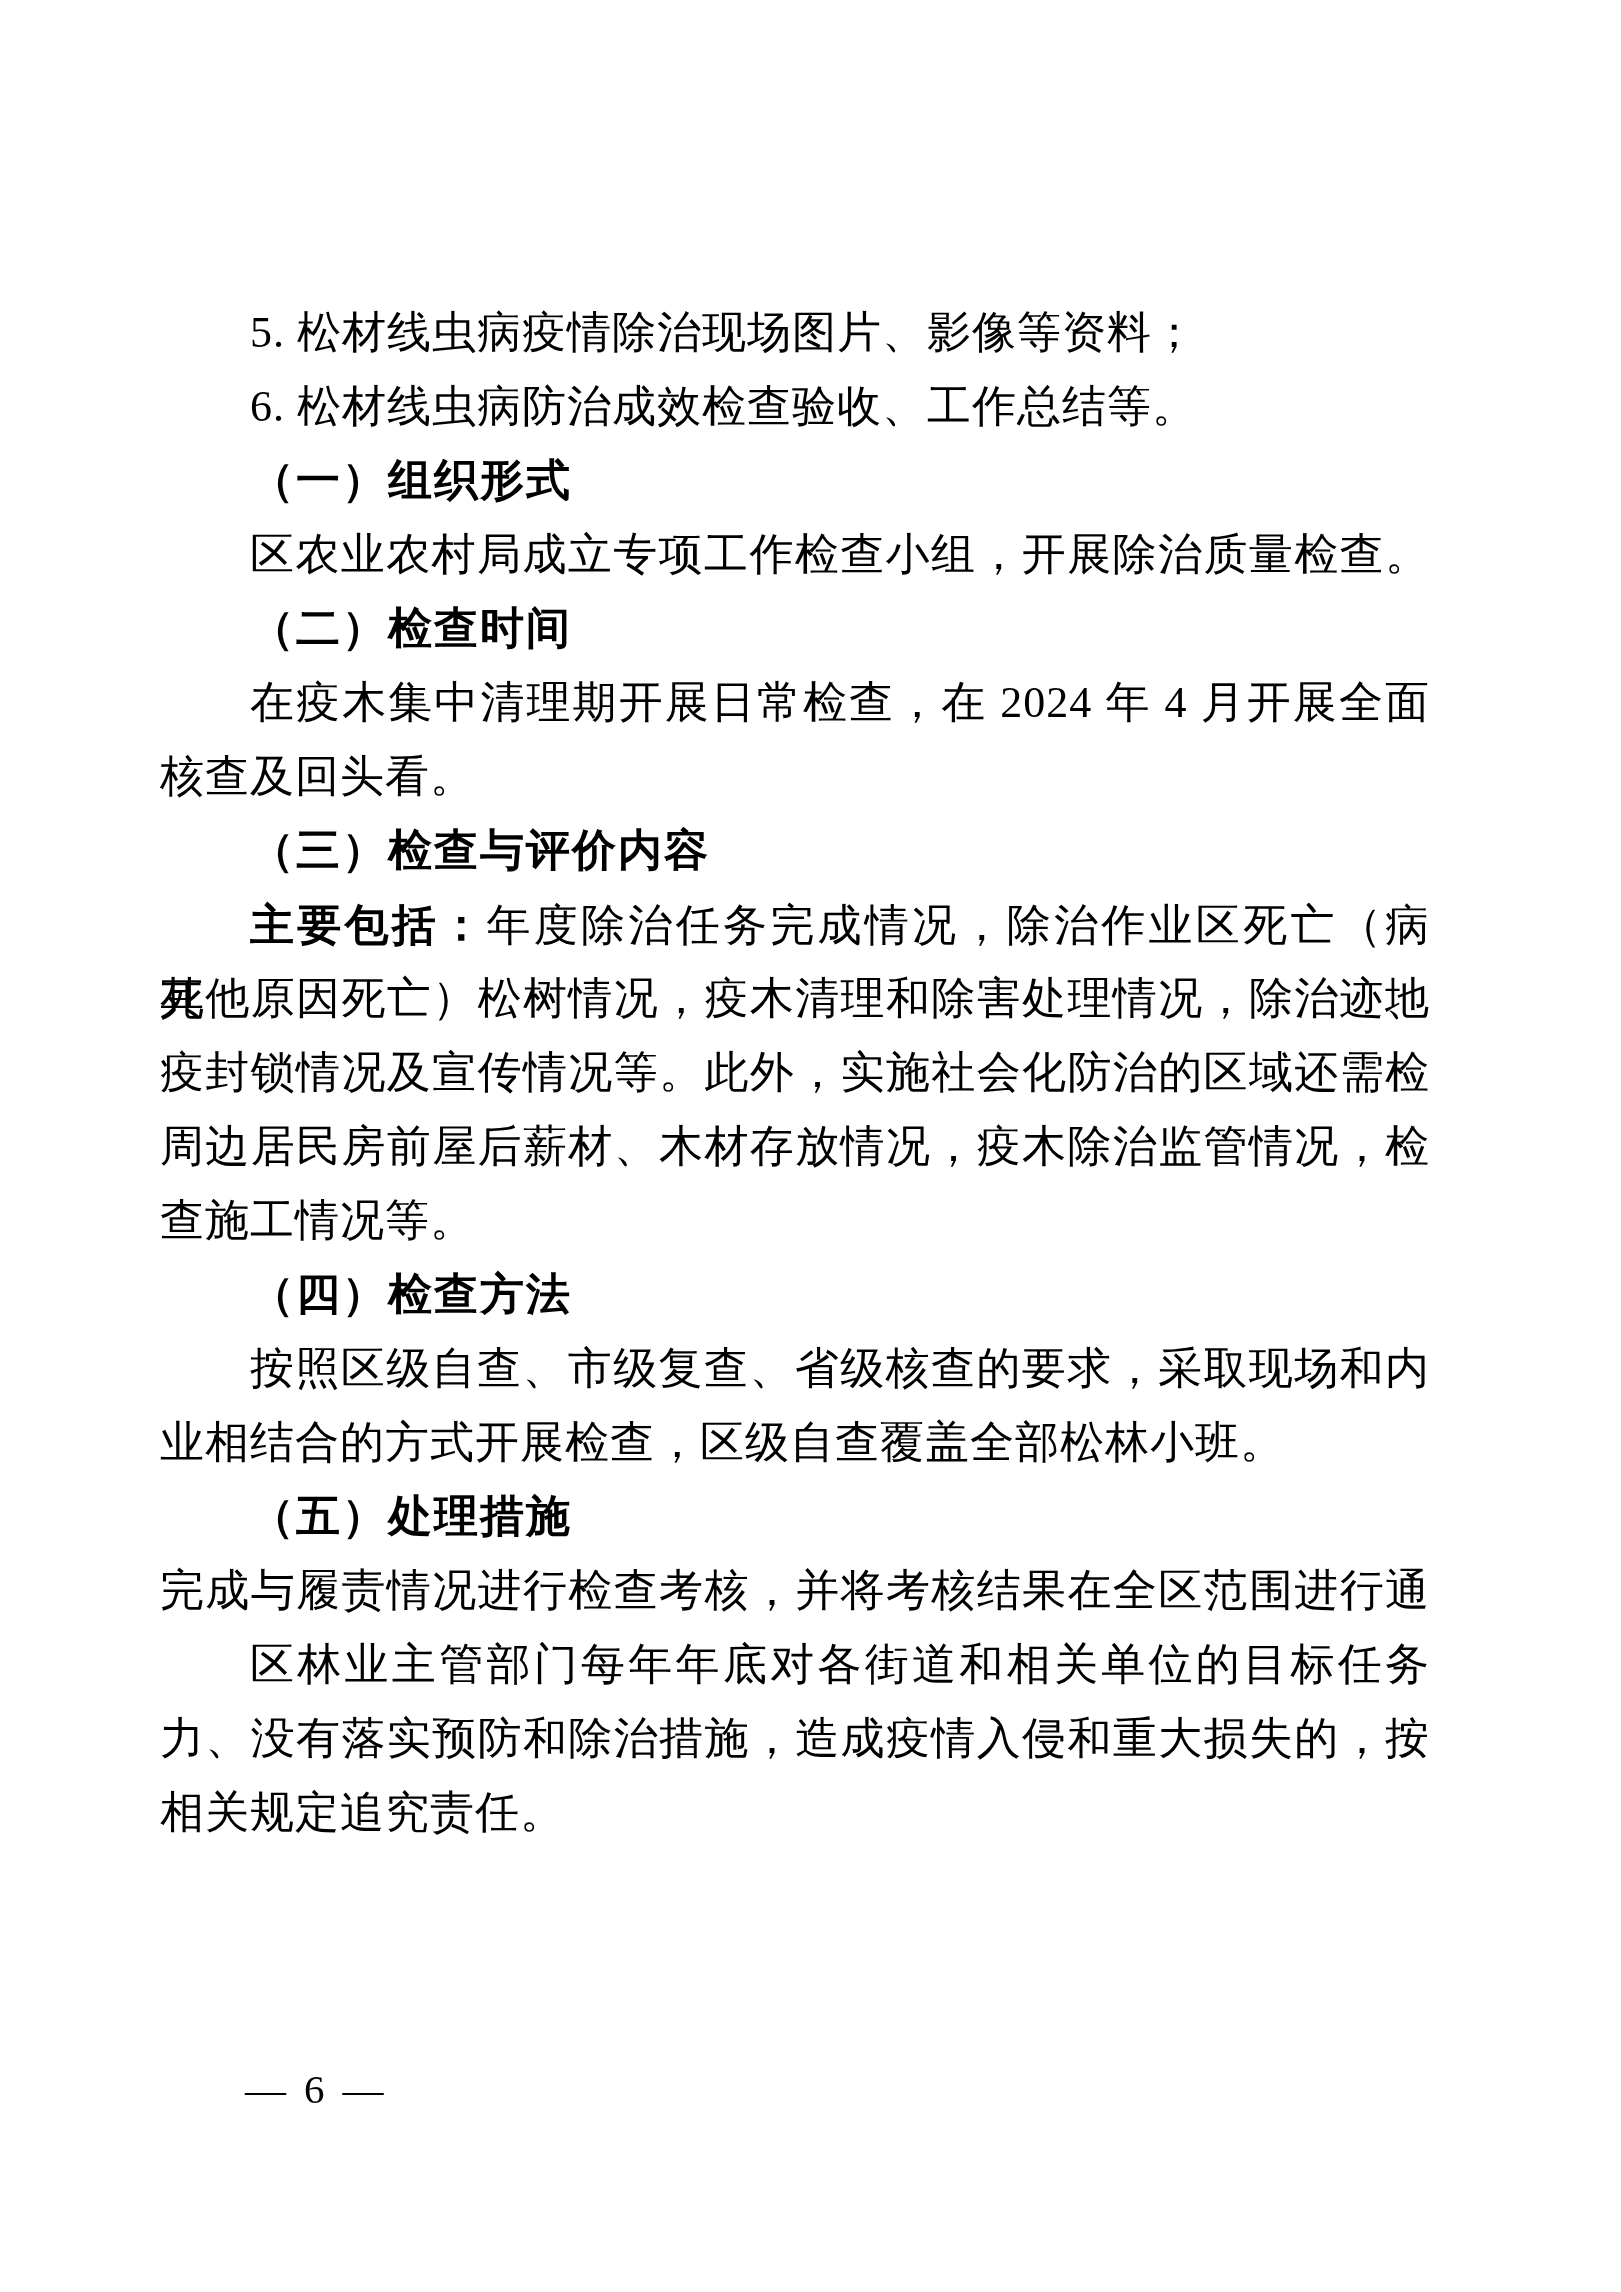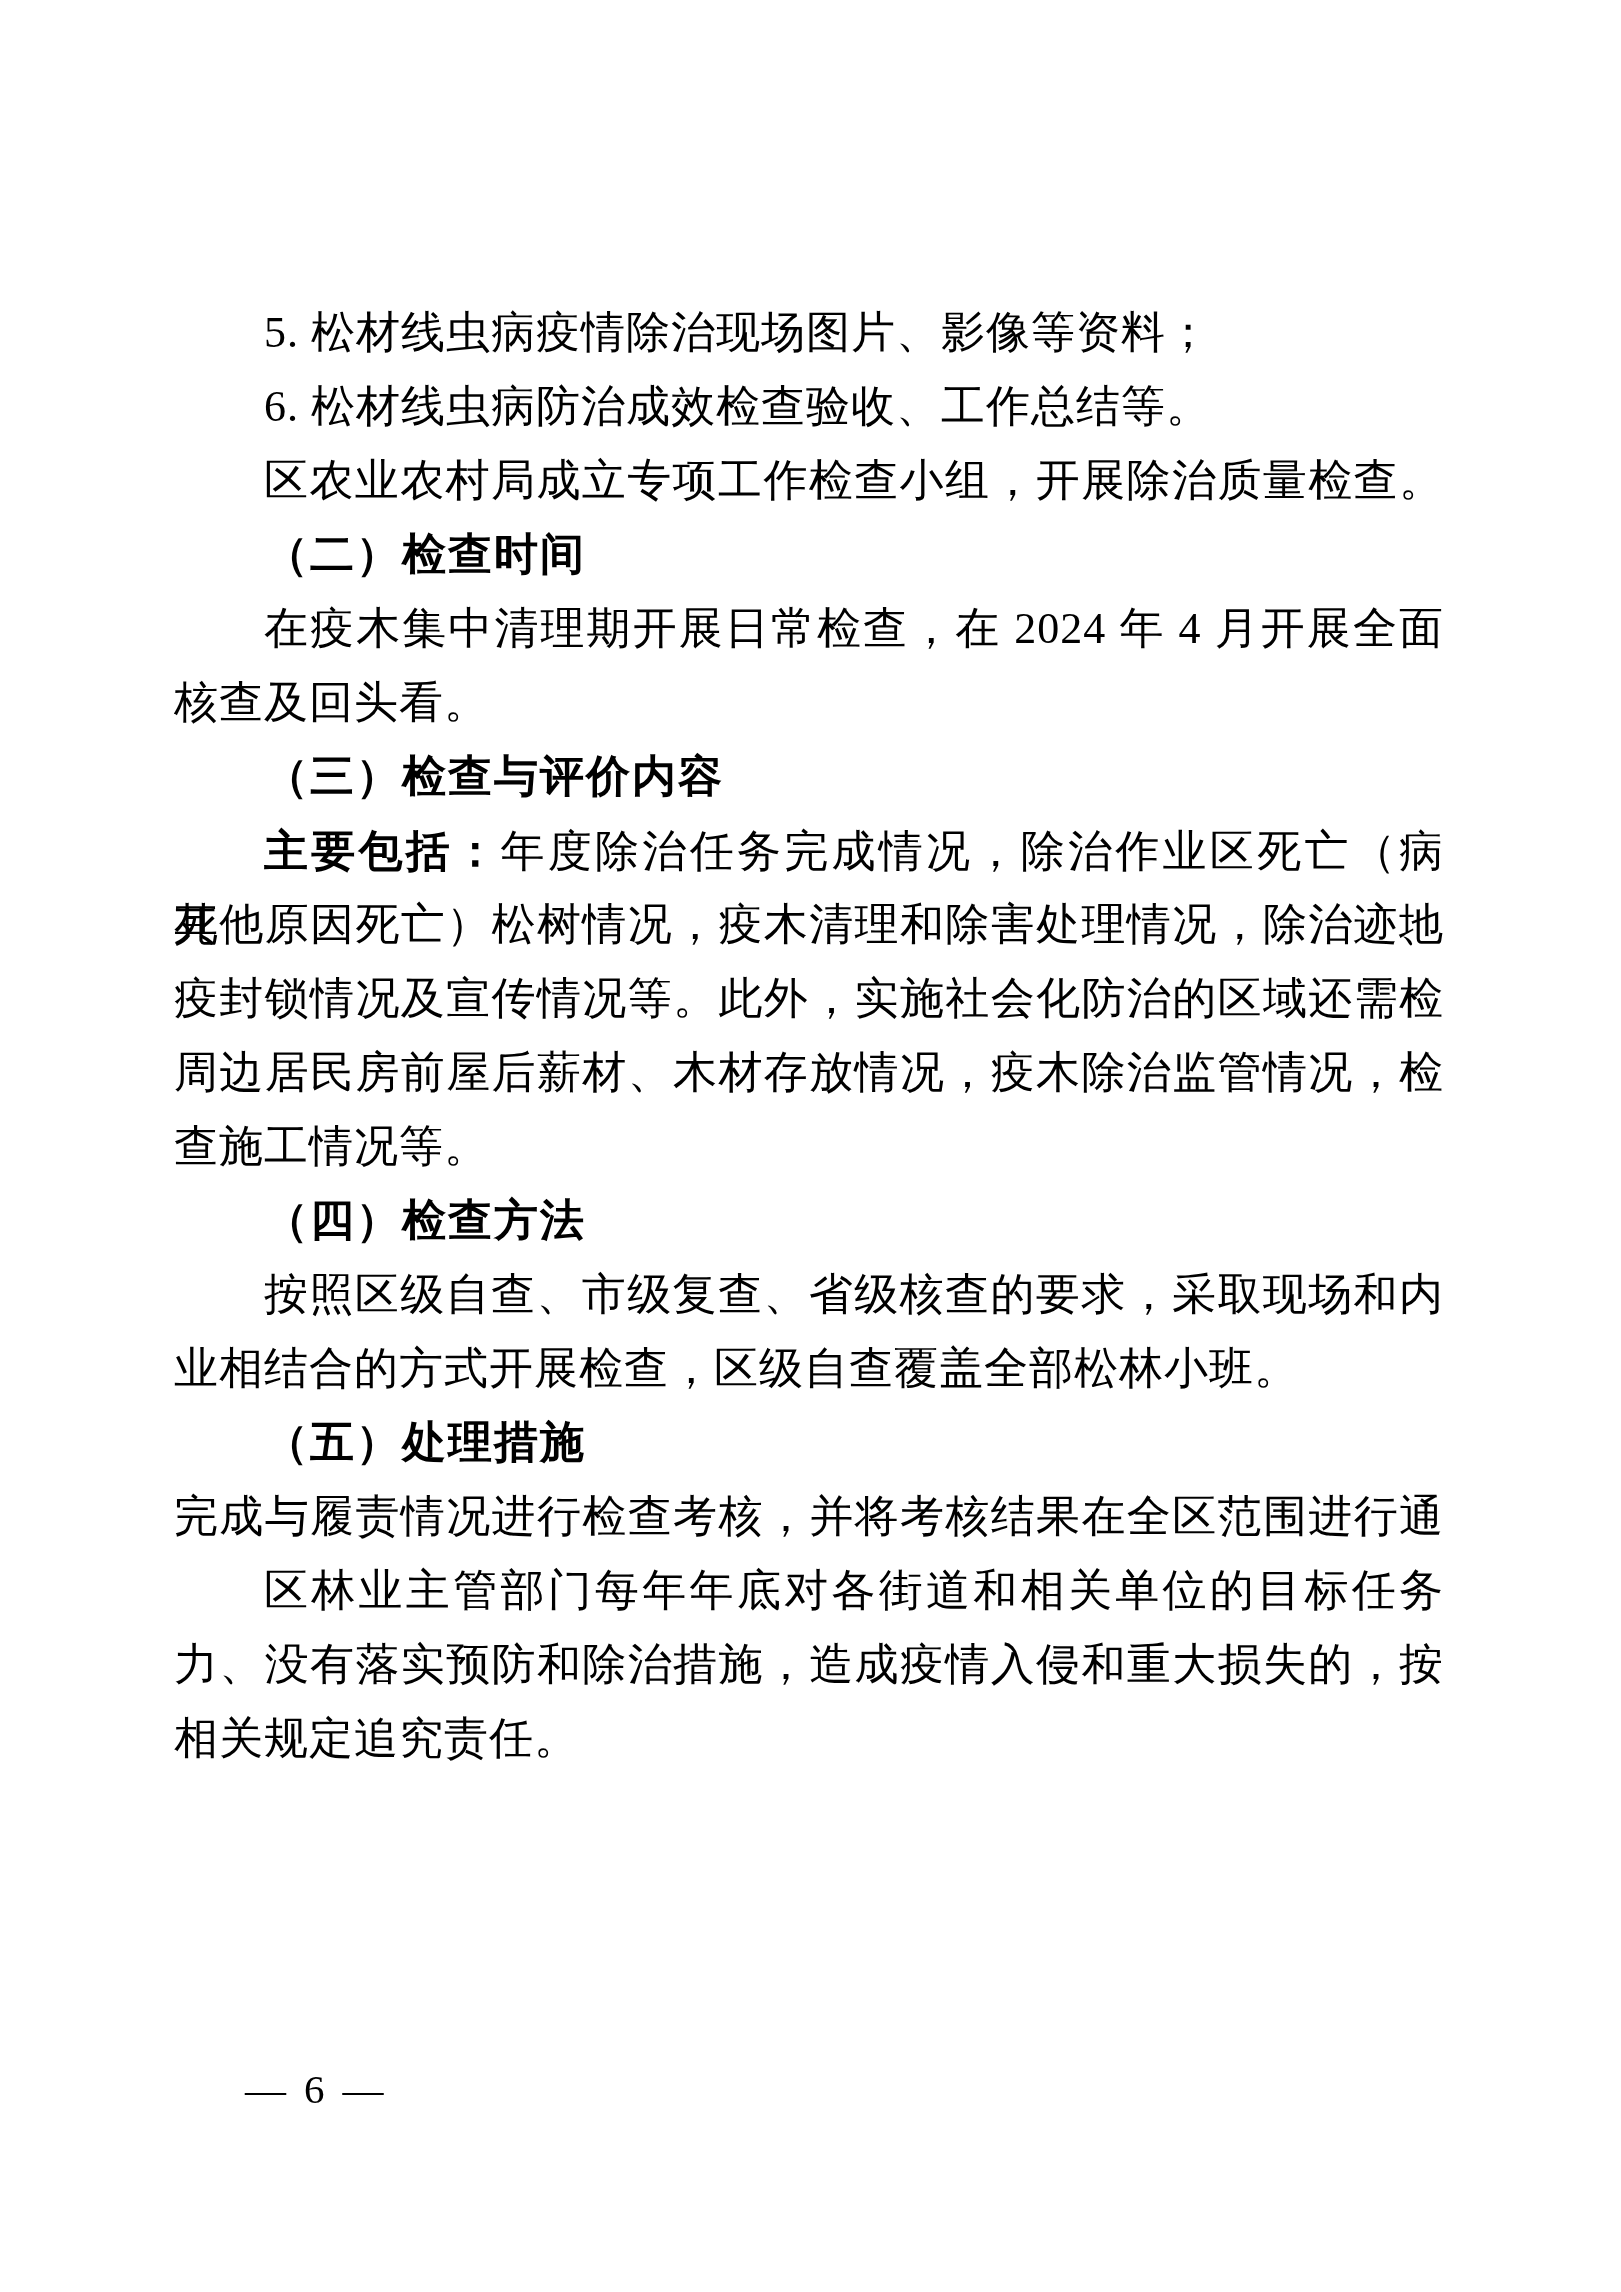--- a/index.html
+++ b/index.html
@@ -9,21 +9,21 @@
     width: 1621px;
     height: 2293px;
     margin: 0 auto;
     background: #ffffff;
     color: #000000;
     overflow: hidden;
     font-family: "Liberation Serif", "DejaVu Serif", serif;
   }
   .content {
     position: absolute;
-    left: 174px;
+    left: 160px;
     top: 296px;
     width: 1270px;
   }
   .line {
     font-size: 44px;
     line-height: 74px;
     height: 74px;
     white-space: nowrap;
     letter-spacing: 1px;
   }
@@ -58,20 +58,21 @@
 </head>
 <body>
 
 <div class="page">
   <div class="content">
 
     <div class="line indent">5. 松材线虫病疫情除治现场图片、影像等资料；</div>
     <div class="line indent">6. 松材线虫病防治成效检查验收、工作总结等。</div>
 
 
+    <div class="line indent h2">（一）组织形式</div>
     <div class="line indent fill">区农业农村局成立专项工作检查小组，开展除治质量检查。</div>
 
     <div class="line indent h2">（二）检查时间</div>
     <div class="line indent fill">在疫木集中清理期开展日常检查，在 2024 年 4 月开展全面</div>
     <div class="line">核查及回头看。</div>
 
     <div class="line indent h2">（三）检查与评价内容</div>
     <div class="line indent fill"><span class="lead-bold">主要包括：</span><span>年度除治任务完成情况，除治作业区死亡（病死、</span></div>
     <div class="line fill">其他原因死亡）松树情况，疫木清理和除害处理情况，除治迹地</div>
     <div class="line fill">疫封锁情况及宣传情况等。此外，实施社会化防治的区域还需检</div>

